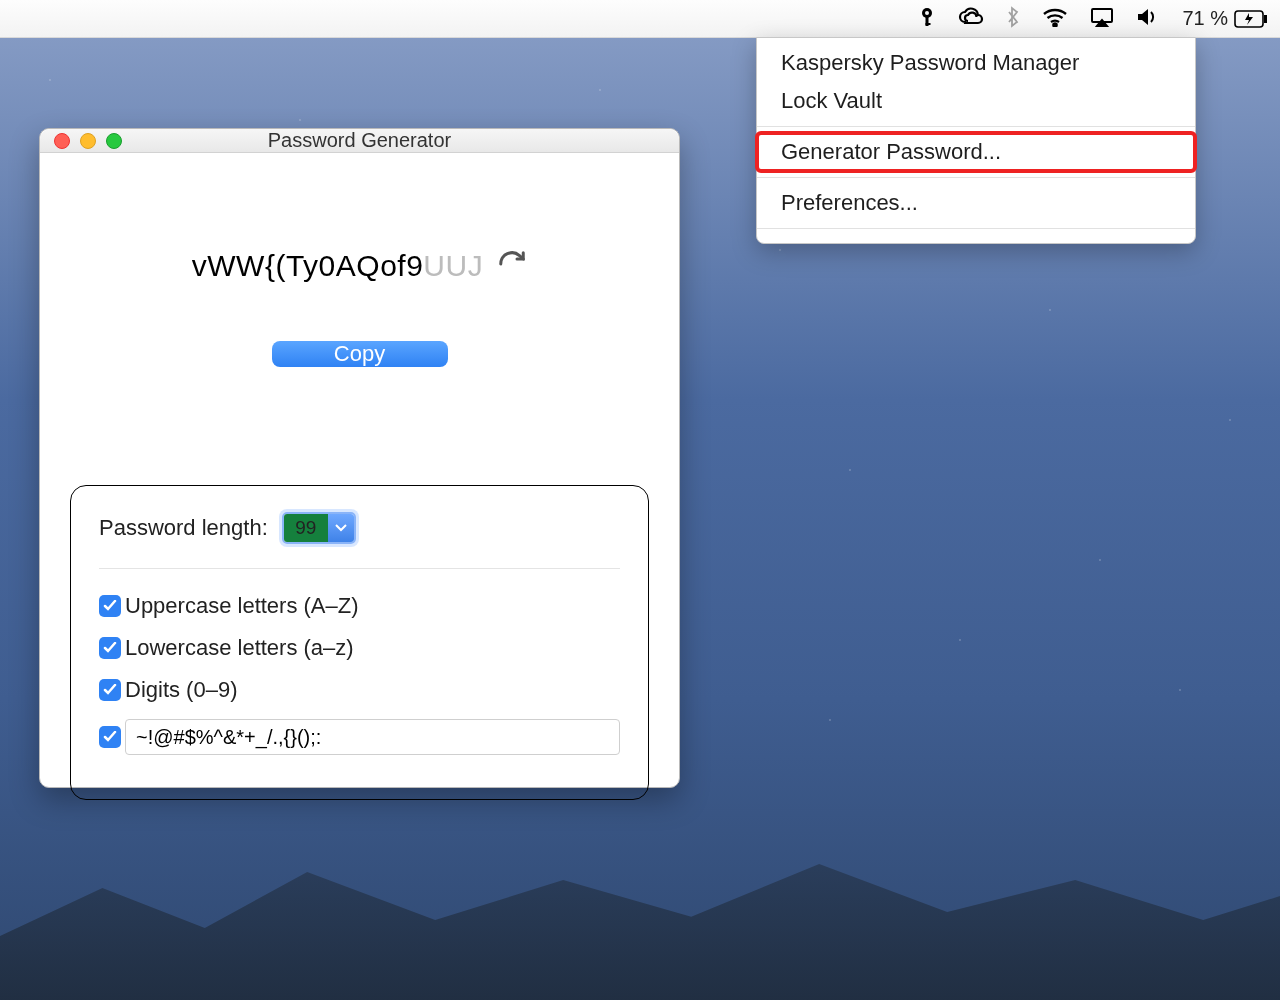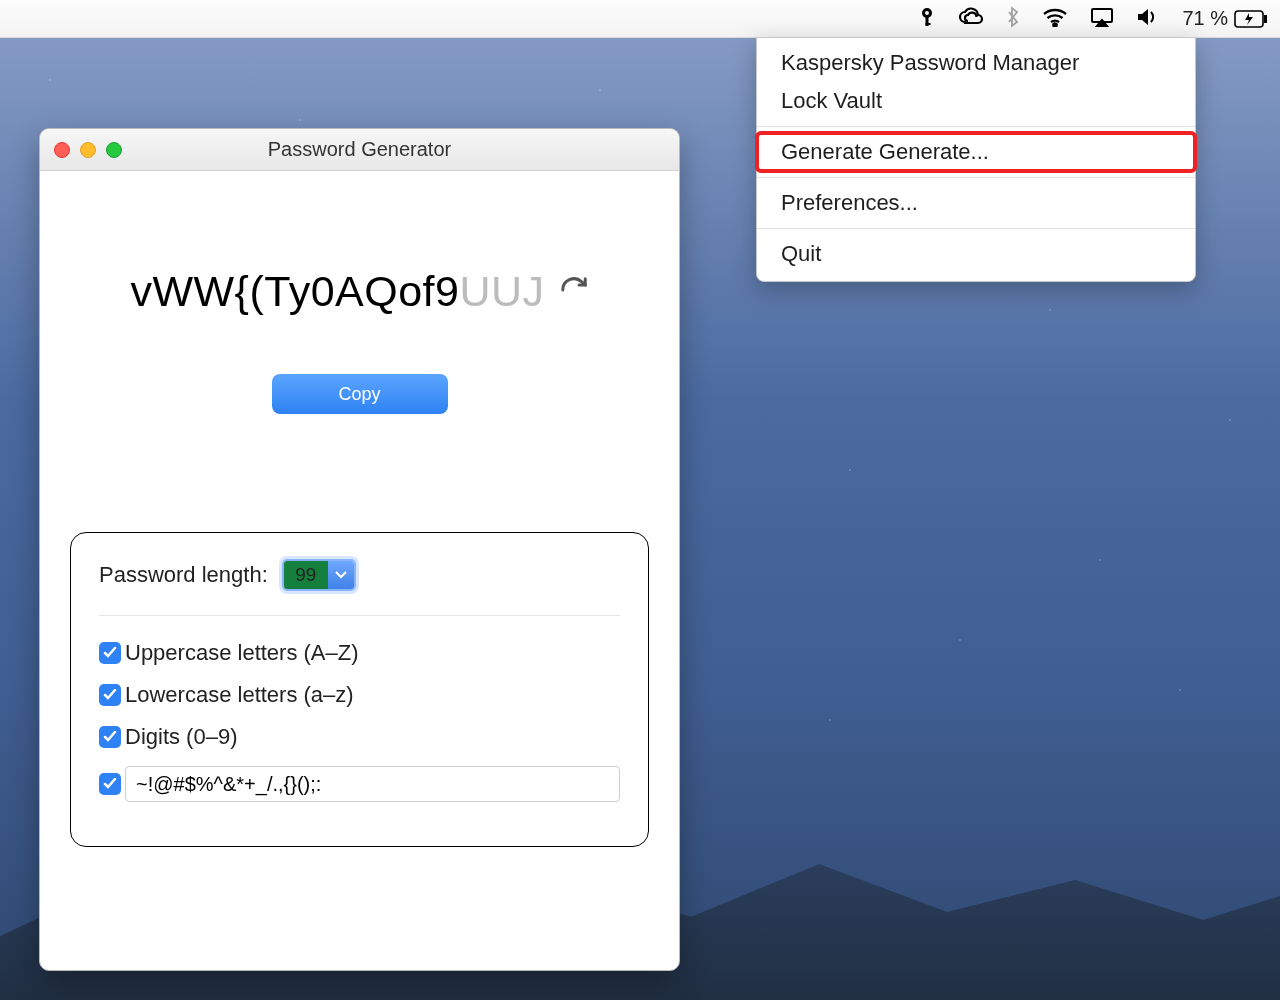--- a/index.html
+++ b/index.html
@@ -41,38 +41,38 @@
     .batt { display:flex; align-items:center; gap:6px; }
     
     .dropdown { position:absolute; top:37px; left:756px; width:440px;
       background:#fff; border:1px solid #c7c7c7; border-radius:0 0 8px 8px;
       box-shadow:0 8px 24px rgba(0,0,0,.25); padding:6px 0 8px; }
     .dropdown .item { padding:6px 24px; font-size:22px; color:#1e1e1e; }
     .dropdown .item.click { cursor:default; }
     .dropdown hr { border:none; border-top:1px solid #e1e1e1; margin:6px 0; }
     .highlighted { outline:4px solid #e22; outline-offset:-2px; border-radius:4px; }
     
-    .window { position:absolute; top:128px; left:39px; width:641px; height:843px;
+    .window { position:absolute; top:128px; left:39px; width:641px; height:660px;
       background:#fff; border:1px solid #b9b9b9; border-radius:10px;
-      box-shadow:0 12px 30px rgba(0,0,0,.3); display:flex; flex-direction:column; }
+      box-shadow:0 12px 30px rgba(0,0,0,.3); display:flex; flex-direction:column;justify-content:space-between; }
     .titlebar { height:42px; background:linear-gradient(#f6f6f6,#e8e8e8);
       border-bottom:1px solid #d2d2d2; border-radius:10px 10px 0 0;
       display:flex; align-items:center; position:relative; }
     .traffic { display:flex; gap:10px; position:absolute; left:14px; }
     .dot { width:16px; height:16px; border-radius:50%; }
     .dot.red{background:#ff5f56;border:1px solid #e33;}
     .dot.yellow{background:#ffbd2e;border:1px solid #dea123;}
     .dot.green{background:#27c93f;border:1px solid #1a9e2e;}
     .titlebar .title { margin:0 auto; font-size:20px; color:#333; }
     .pwd-display { display:flex; align-items:center; justify-content:center; gap:14px; margin-top:96px; padding:0 30px;}
-    .pwd-text { font-size:43px; letter-spacing:.5px; white-space:nowrap; overflow:hidden;}
+    .pwd-text { font-size:30px; letter-spacing:.5px; white-space:nowrap; overflow:hidden;}
     .faded { color:#bcbcbc; }
     .refresh { color:#666; cursor:pointer; flex-shrink:0;}
     .copybtn { margin:58px auto 0; display:block; width:176px; height:40px;
-      background:linear-gradient(#5aa5ff,#2f82f4); color:#fff; font-size:18px;
+      background:linear-gradient(#5aa5ff,#2f82f4); color:#fff; font-size:22px;
       border:none; border-radius:8px; cursor:pointer; }
     .panel { margin:118px 30px 0; border:1px solid #000000; border-radius:16px; padding:26px 28px 28px; }
     .lenrow { display:flex; align-items:center; gap:14px; font-size:22px; color:#222;}
     .combo { display:flex; align-items:center; border:2px solid #8ab4f8; border-radius:5px; overflow:hidden;
       box-shadow:0 0 0 3px rgba(100,160,255,.25);}
     .combo .val { width:44px; height:28px; display:flex; align-items:center; justify-content:center;
       background:#15803d; font-size:19px; }
     .combo .arrow { width:26px; height:28px; background:linear-gradient(#6fa8ff,#3f82e8);
       display:flex; align-items:center; justify-content:center; }
     .panel hr { border:none; border-top:1px solid #e4e4e4; margin:24px 0; }
@@ -135,25 +135,24 @@
         <rect x="30" y="5" width="3" height="8" fill="#000"></rect>
         <path d="M15 3l-4 7h4l-2 5 6-8h-4z" fill="#000"></path>
       </svg>
   </div>
 </div>
 
 <div class="dropdown">
   <div class="item">Kaspersky Password Manager</div>
   <div class="item click">Lock Vault</div>
   <hr>
-  <div class="item click highlighted">Generate Generate...</div>
+  <div class="item click highlighted">Generator Password...</div>
   <hr>
   <div class="item click">Preferences...</div>
   <hr>
-  <div class="item click">Quit</div>
 </div>
 
 <div class="window">
   <div class="titlebar">
     <div class="traffic">
       <div class="dot red"></div>
       <div class="dot yellow"></div>
       <div class="dot green"></div>
     </div>
     <span class="title">Password Generator</span>

